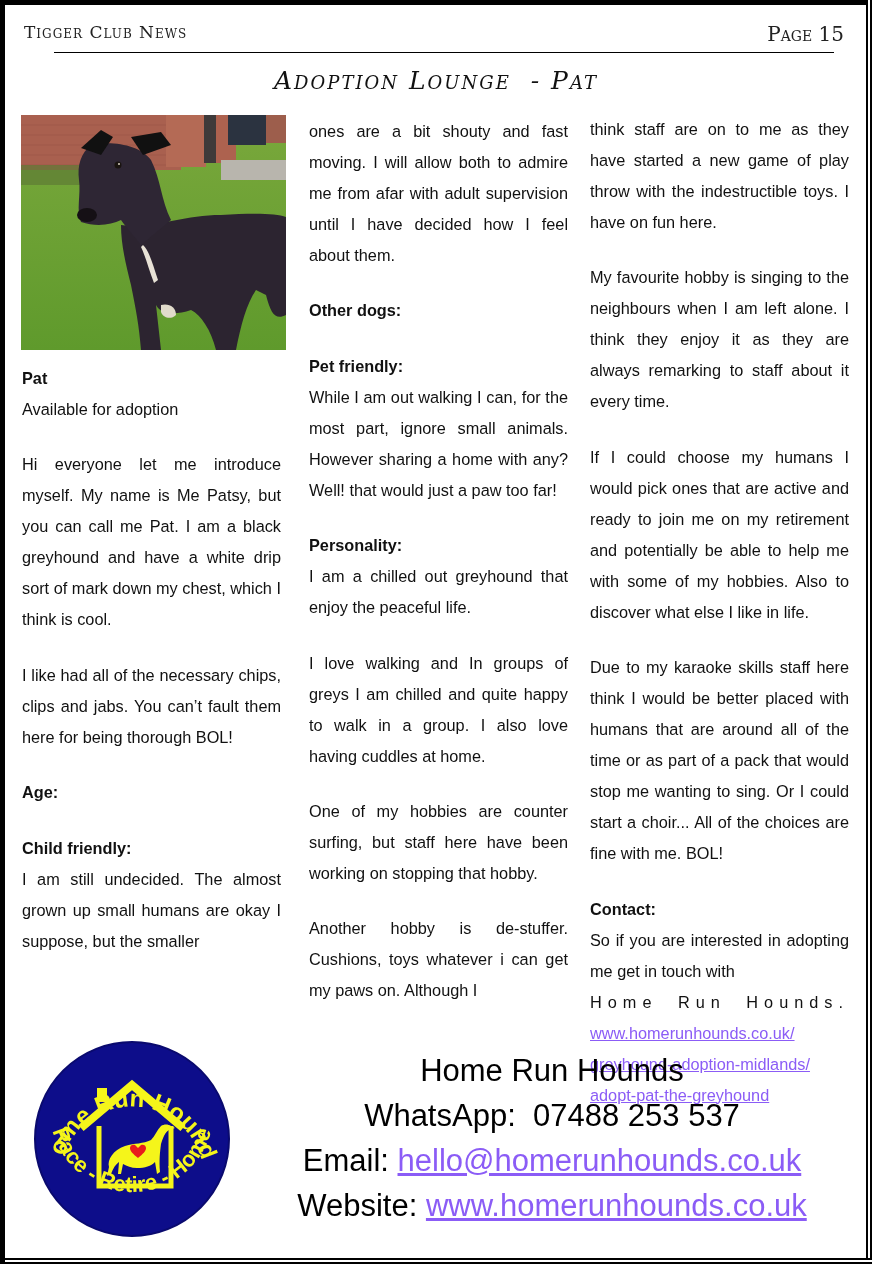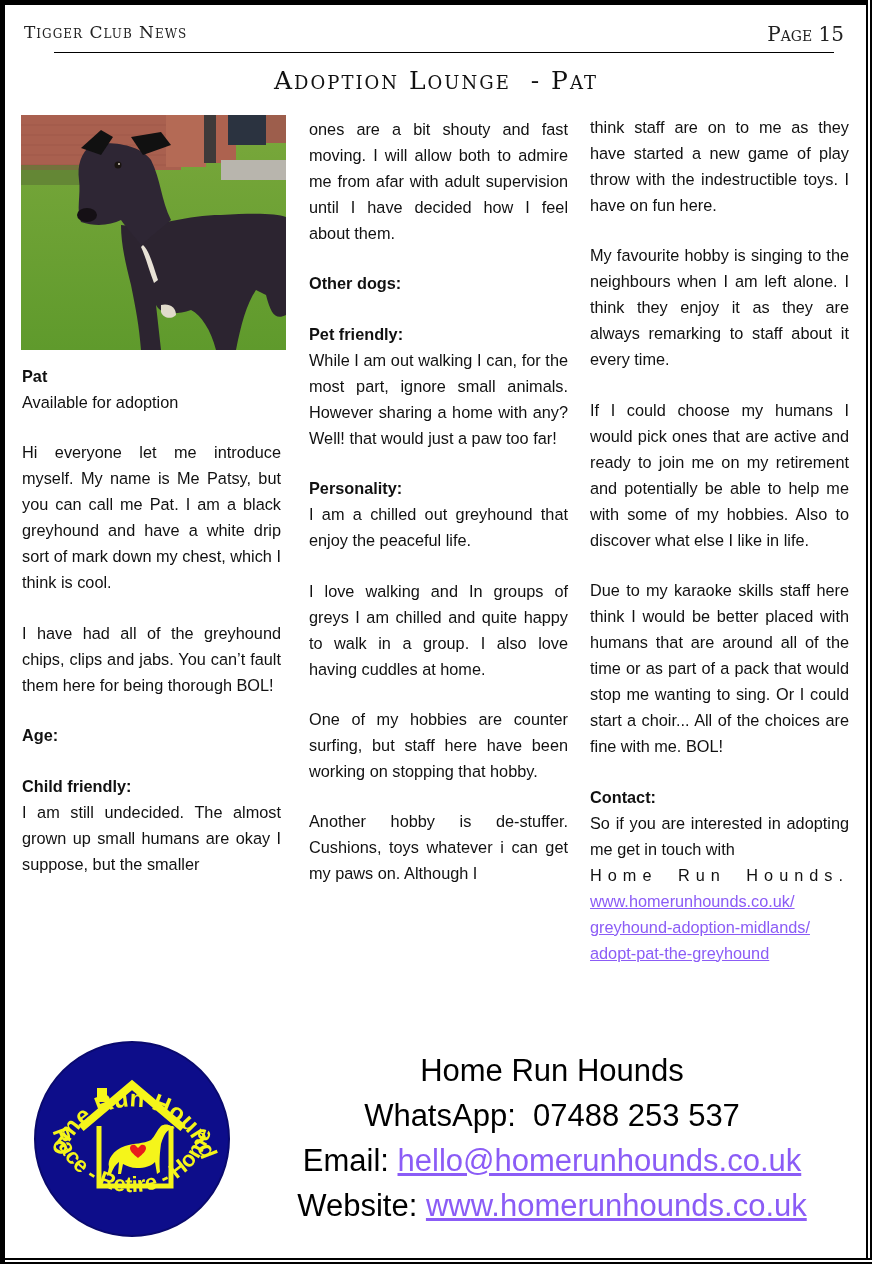--- a/index.html
+++ b/index.html
@@ -10,24 +10,24 @@
     border-left: 2px solid #000; border-right: 2px solid #000; box-sizing: border-box; }
   .frame-bottom { position: absolute; left: 5px; bottom: 0; width: 867px; height: 6px; background: #fff;
     border-top: 2px solid #000; border-bottom: 2px solid #000; box-sizing: border-box; }
 
   .hdr-left { position: absolute; left: 24px; top: 22px; font-family: "DejaVu Serif", serif; font-variant: small-caps;
     font-size: 17px; letter-spacing: 1px; color: #222; }
   .hdr-right { position: absolute; right: 28px; top: 22px; font-family: "DejaVu Serif", serif; font-variant: small-caps;
     font-size: 20px; color: #222; }
   .hdr-rule { position: absolute; left: 54px; top: 52px; width: 780px; height: 0; border-top: 1.5px solid #000; }
   .title { position: absolute; left: 0; width: 872px; top: 66px; text-align: center; font-family: "DejaVu Serif", serif;
-    font-variant: small-caps; font-size: 25px; letter-spacing: 2px; font-weight: 300; color: #111; white-space: pre; }
+    font-variant: small-caps; font-size: 25px; letter-spacing: 2px; font-weight: 300; color: #111; white-space: pre; font-style: italic; }
 
   .photo { position: absolute; left: 21px; top: 115px; width: 265px; height: 235px; overflow: hidden; }
-  .col { position: absolute; font-family: "Liberation Sans", sans-serif; font-size: 16.3px; line-height: 26px;
+  .col { position: absolute; font-family: "Liberation Sans", sans-serif; font-size: 16.3px; line-height: 31px;
     text-align: justify; color: #111; }
   .col p { margin: 0 0 24.4px 0; }
   .col .h { font-weight: bold; display: block; text-align: left; }
   .col1 { left: 22px; top: 363px; width: 259px; }
   .col2 { left: 309px; top: 116px; width: 259px; }
   .col3 { left: 590px; top: 114px; width: 259px; }
   .col a, .contact a { color: #8b5cf6; text-decoration: underline; }
   .col .wide { letter-spacing: 6px; text-align: justify; text-align-last: justify; display: block; }
   .col .link-block { text-align: left; display: block; }
 
@@ -90,21 +90,21 @@
     <path d="M140 190 C 148 188, 155 192, 155 200 C 150 205, 142 203, 140 197 Z" fill="#e1dbcb"></path>
   </svg>
 </div>
 
 <div class="col col1">
   <p>
     <span class="h">Pat</span>
     <span>Available for adoption</span>
   </p>
   <p>Hi everyone let me introduce myself. My name is Me Patsy, but you can call me Pat. I am a black greyhound and have a white drip sort of mark down my chest, which I think is cool.</p>
-  <p>I have had all of the greyhound chips, clips and jabs. You can’t fault them here for being thorough BOL!</p>
+  <p>I like had all of the necessary chips, clips and jabs. You can’t fault them here for being thorough BOL!</p>
   <p>
     <span class="h">Age:</span>
   </p>
   <p>
     <span class="h">Child friendly:</span>
     <span>I am still undecided. The almost grown up small humans are okay I suppose, but the smaller</span>
   </p>
 </div>
 
 <div class="col col2">

